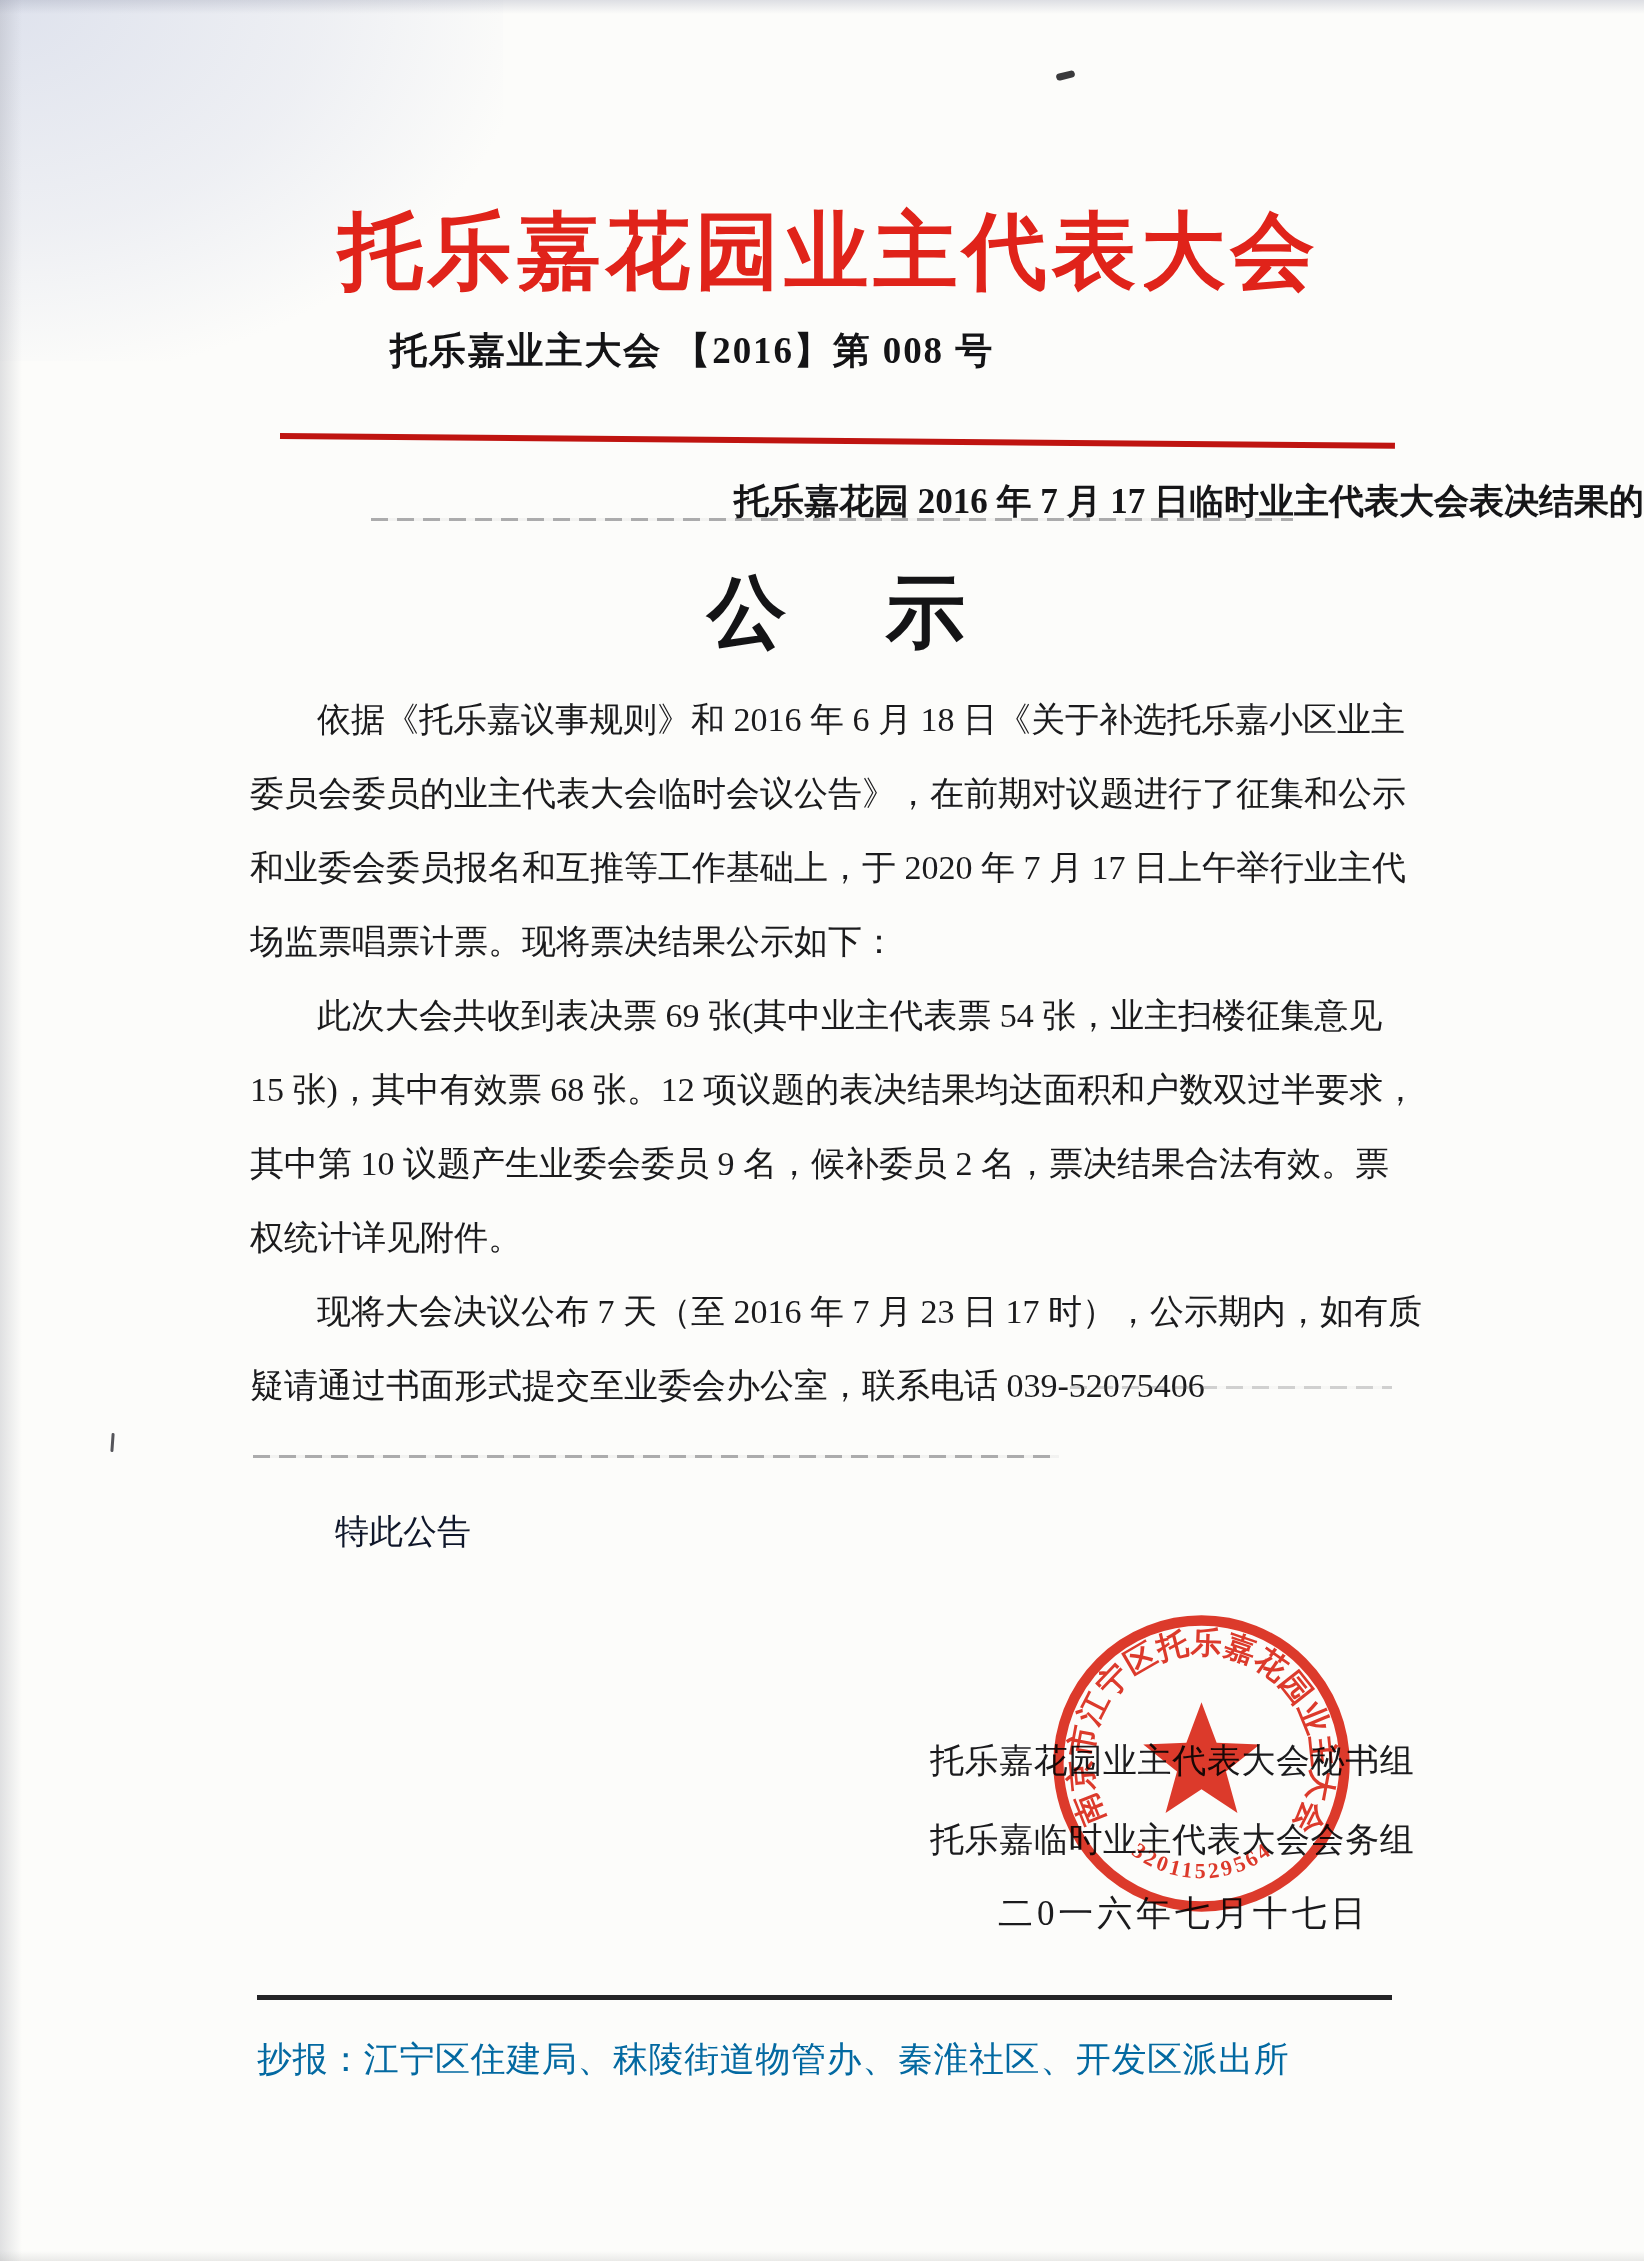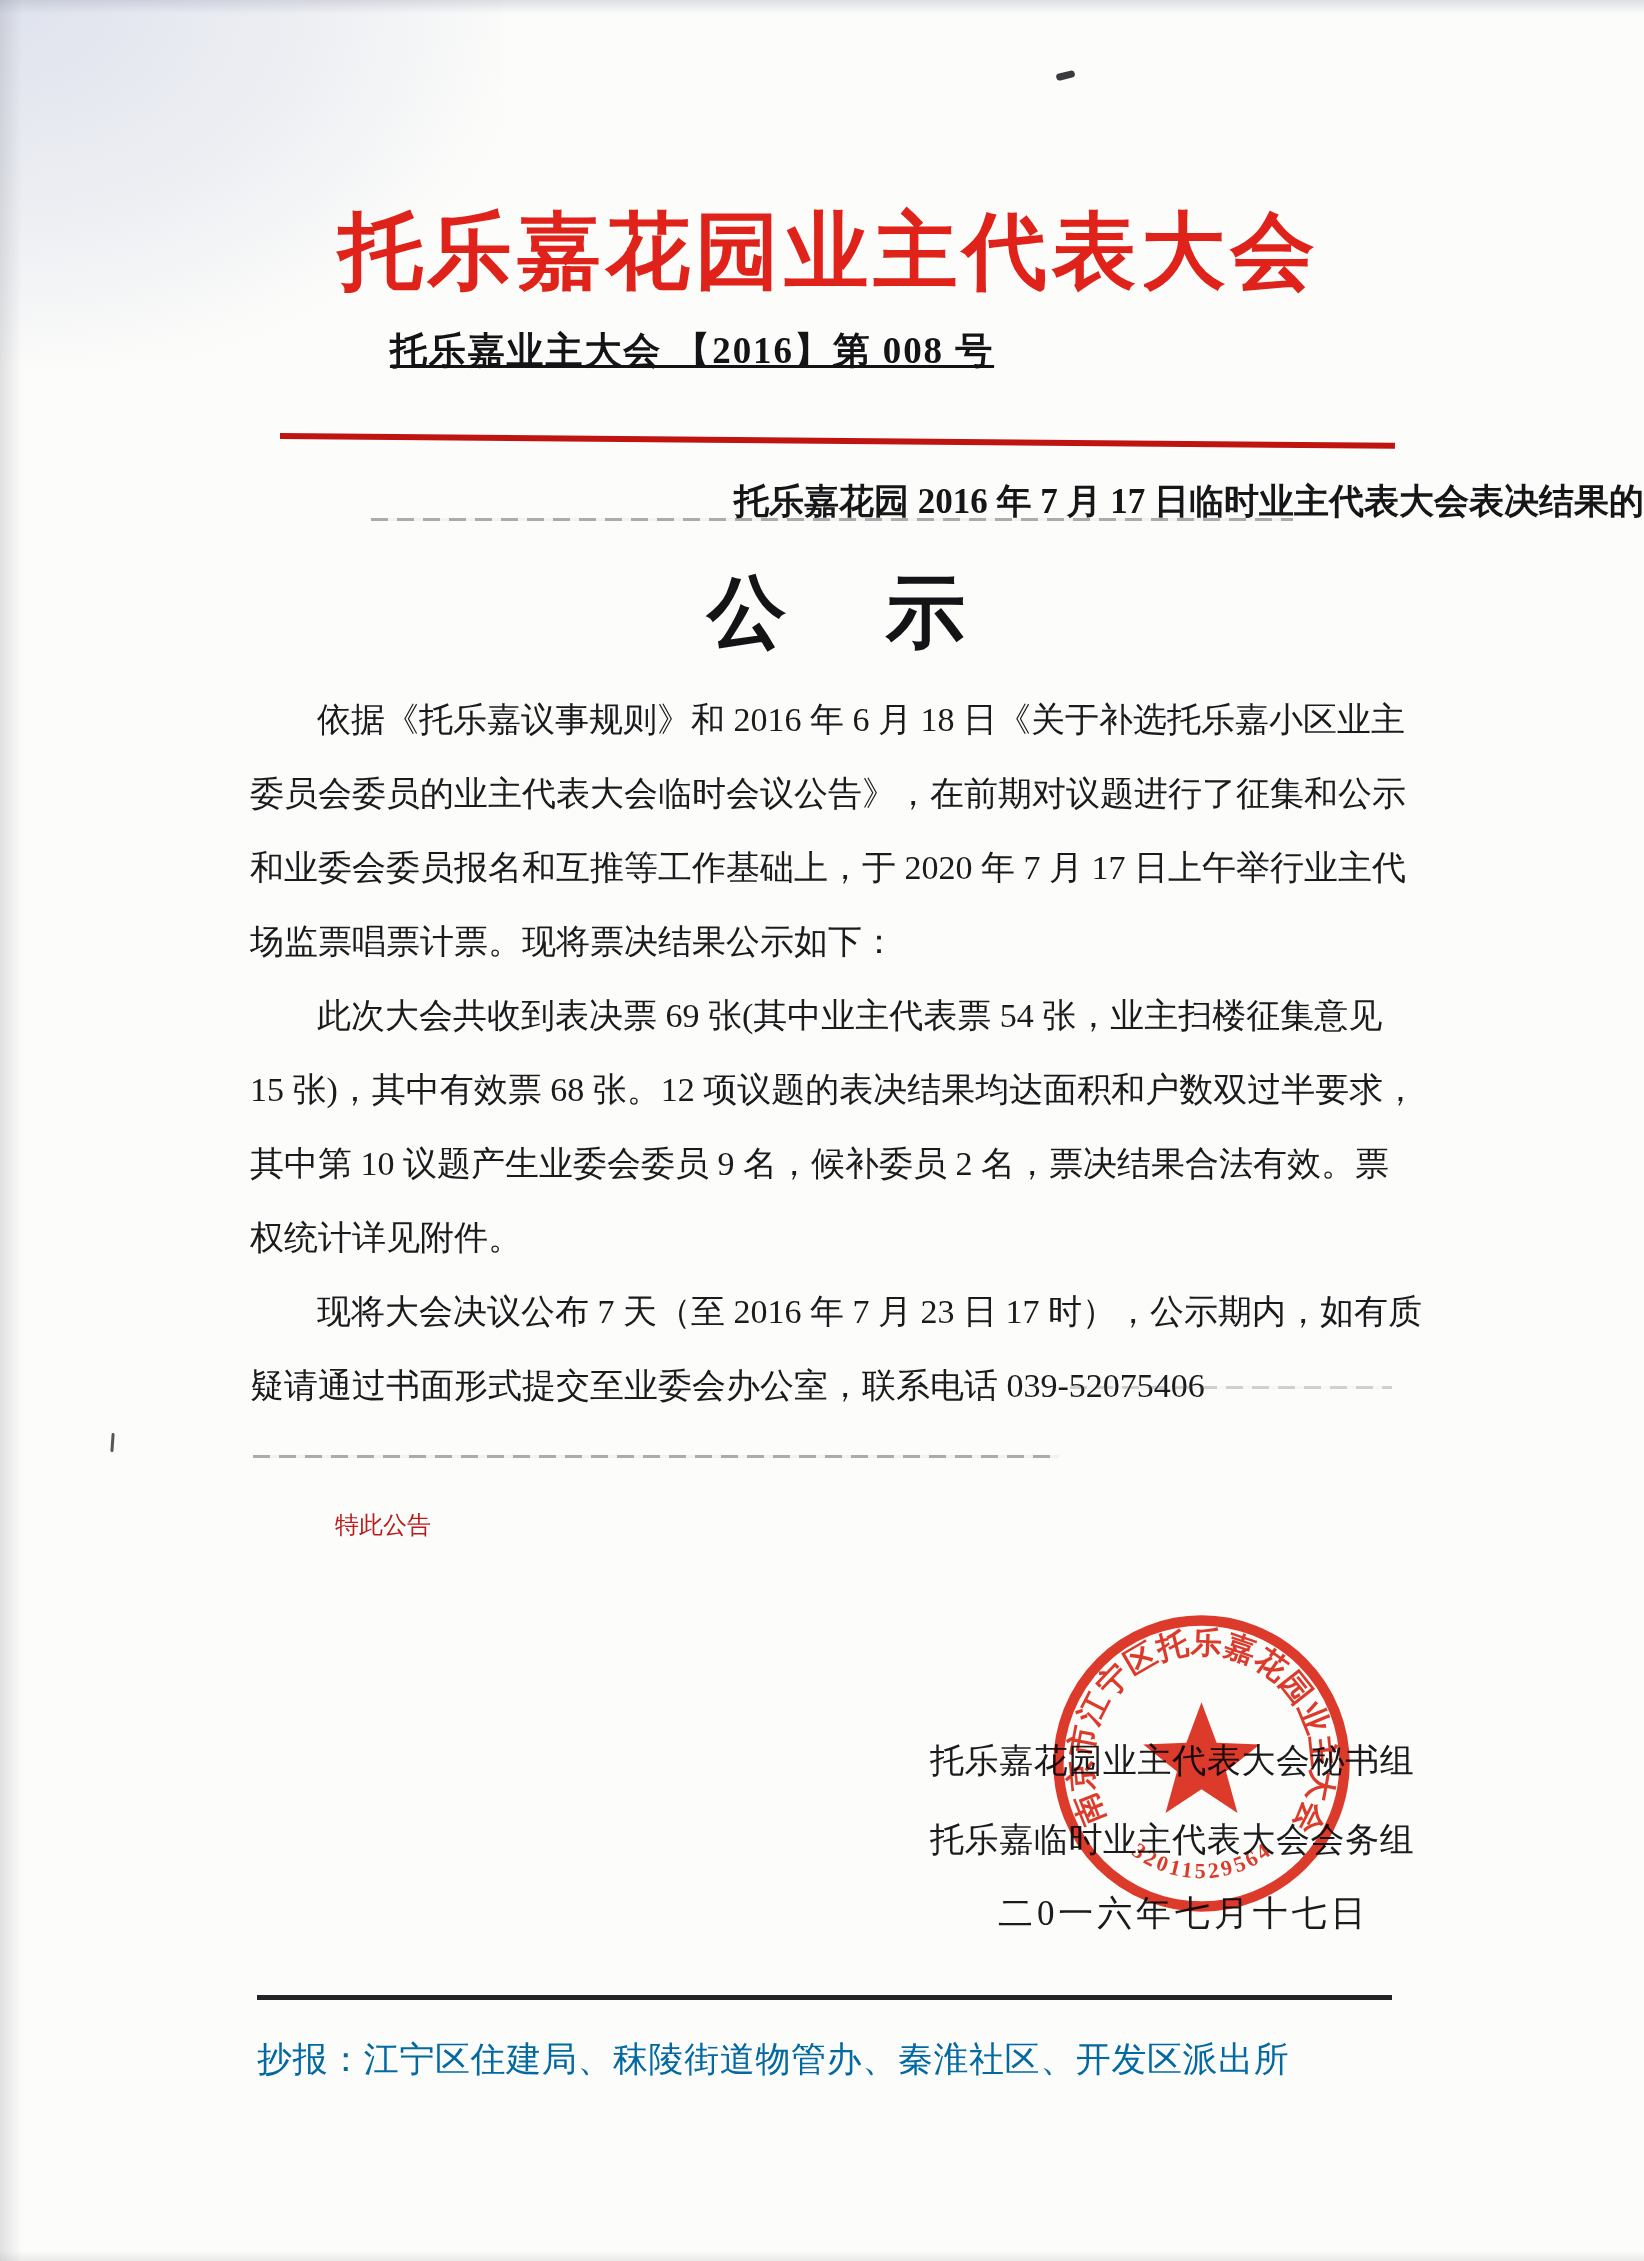--- a/index.html
+++ b/index.html
@@ -52,21 +52,21 @@
   
   .org-title {
     position: absolute; left: 0; top: 188px; width: 1644px;
     margin: 7px; text-align: center;
     font-size: 84px; font-weight: bold; letter-spacing: 5.2px;
     color: #e0231a; white-space: nowrap;
   }
   .doc-number {
     position: absolute; left: 0; top: 326px; width: 1384px;
     text-align: center; font-size: 37px; font-weight: bold;
-    letter-spacing: 1.9px; color: #141416; white-space: nowrap; text-decoration: underline;
+    letter-spacing: 1.9px; color: #141416; white-space: nowrap;
   }
   .red-rule {
     position: absolute; left: 280px; top: 433px; width: 1115px; height: 6.4px;
     background: #bf1410; transform: rotate(0.5deg); transform-origin: left center;
   }
   .subject-title {
     position: absolute; left: 0; top: 478px; width: 1644px;
     text-align: right; font-size: 35px; font-weight: bold;
     color: #161618; white-space: nowrap;
   }
@@ -76,21 +76,21 @@
     letter-spacing: 10.3px; color: #141416; white-space: nowrap;
   }
   .body-block {
     position: absolute; left: 250px; top: 683px; width: 1150px;
     font-size: 34px; line-height: 74px; color: #1b1b1d;
   }
   .body-line { white-space: nowrap; }
   .body-line.indent { padding-left: 67px; }
   .closing {
     position: absolute; left: 335px; top: 1509px;
-    font-size: 24px; color: #b91c1c; white-space: nowrap;
+    font-size: 34px; color: #0f172a; white-space: nowrap;
   }
   .sig-line {
     position: absolute; left: 930px;
     font-size: 34px; color: #1b1b1d; letter-spacing: 0.6px; white-space: nowrap;
   }
   .sig-1 { top: 1738px; }
   .sig-2 { top: 1817px; }
   .date-line {
     position: absolute; left: 998px; top: 1890px;
     font-size: 35px; color: #1b1b1d; letter-spacing: 3.9px; white-space: nowrap;

